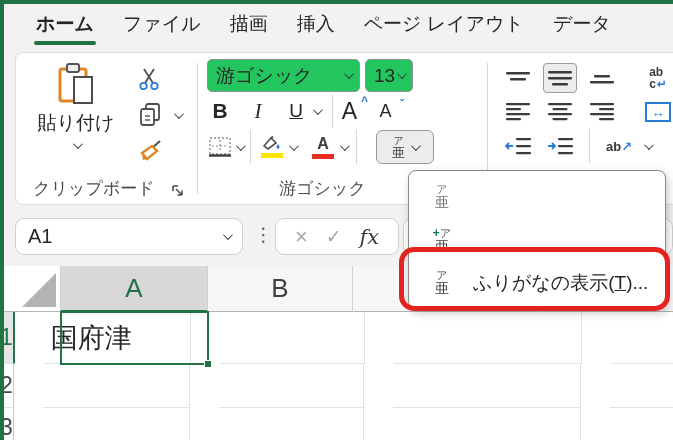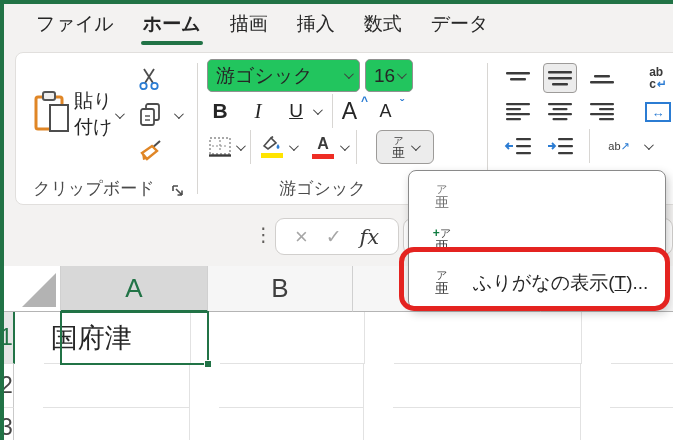--- a/index.html
+++ b/index.html
@@ -24,21 +24,21 @@
   .ribbon { position:absolute; top:52px; left:15px; width:680px; height:153px;
     background:#ffffff; border:1px solid #e1dfdd; border-radius:8px;
     display:flex; align-items:stretch; z-index:4; }
   .vdiv { width:1px; background:#d8d6d3; margin:10px 1px; }
   .grp { position:relative; display:flex; flex-direction:column; }
   .grp-label { position:absolute; bottom:4px; left:0; right:0; text-align:center; font-size:17px; color:#4a4a4a; }
 
   
   .grp-clip { width:180px; }
   .clip-body { display:flex; padding:8px 0 0 14px; gap:16px; }
-  .paste-col { display:flex; flex-direction:row; align-items:center; width:92px; }
+  .paste-col { display:flex; flex-direction:column; align-items:center; width:92px; }
   .paste-label { font-size:19px; margin-top:3px; }
   .clip-col2 { display:flex; flex-direction:column; align-items:flex-start; padding-top:6px; gap:11px; }
   .copy-row { display:flex; align-items:center; gap:12px; }
   .launcher { position:absolute; right:10px; bottom:5px; }
 
   
   .grp-font { width:287px; padding:6px 0 0 8px; }
   .font-row1 { display:flex; gap:5px; }
   .combo { background:#22c55e; border:1px solid #919191; border-radius:5px; height:33px;
     display:flex; align-items:center; padding:0 8px; font-size:19px; }
@@ -65,21 +65,21 @@
   
   .grp-align { flex:1; padding:8px 0 0 12px; }
   .al-row { display:flex; align-items:center; height:34px; gap:8px; }
   .al-btn { display:flex; align-items:center; justify-content:center; min-width:34px; height:30px; border-radius:4px; }
   .al-btn.selected { background:#ececec; border:1px solid #9d9b99; }
   .wrap-icon { display:flex; flex-direction:column; line-height:1; font-size:12px; font-weight:bold; color:#3b3b3b; }
   .wrap-icon .r2 { display:flex; gap:1px; }
   .blue { color:#2b7cd3; }
   .merge-icon { width:26px; height:20px; border:2px solid #2b7cd3; display:flex; align-items:center; justify-content:center;
     font-size:13px; color:#2b7cd3; background:#fff; box-shadow:inset 0 4px 0 -2px #fff, inset 0 -4px 0 -2px #fff; }
-  .orient-icon { font-size:11px; font-weight:normal; color:#3b3b3b; }
+  .orient-icon { font-size:13px; font-weight:bold; color:#3b3b3b; }
   .short-div { width:1px; height:34px; background:#d8d6d3; margin:0 4px; }
 
   .chev { width:7px; height:7px; border-right:1.6px solid #3f3f3f; border-bottom:1.6px solid #3f3f3f;
     transform:rotate(45deg) translateY(-2px); flex:none; }
 
   
   .formula-row { position:absolute; top:213px; left:0; width:673px; height:48px; z-index:3; }
   .name-box { position:absolute; left:15px; top:5px; width:228px; height:37px; background:#fff;
     border:1px solid #d1cfcd; border-radius:9px; display:flex; align-items:center; padding:0 12px; font-size:20px; }
   .name-box .spacer { flex:1; }
@@ -130,25 +130,25 @@
   
   svg { display:block; }
 </style>
 </head>
 <body>
 
 <div class="win-border-top"></div>
 <div class="win-border-left"></div>
 
 <nav class="tabbar">
+  <div class="tab active">ホーム</div>
   <div class="tab">ファイル</div>
-  <div class="tab active">ホーム</div>
   <div class="tab">描画</div>
   <div class="tab">挿入</div>
-  <div class="tab">数式</div>
+  <div class="tab">ページ レイアウト</div>
   <div class="tab">データ</div>
 
 </nav>
 
 <section class="ribbon">
 
   <div class="grp grp-clip">
     <div class="clip-body">
       <div class="paste-col">
         <span>
@@ -202,21 +202,21 @@
   <div class="vdiv"></div>
 
   <div class="grp grp-font">
     <div class="font-row1">
       <div class="combo font-name-combo">
         <span>游ゴシック</span>
         <span class="spacer"></span>
         <span class="chev"></span>
       </div>
       <div class="combo font-size-combo">
-        <span>16</span>
+        <span>13</span>
         <span class="spacer"></span>
         <span class="chev"></span>
       </div>
     </div>
     <div class="font-row2">
       <div class="fbtn">
           <span class="bold-glyph">B</span>
         </div>
       <div class="fbtn" style="margin-left:8px">
           <span class="italic-glyph">I</span>
@@ -361,20 +361,25 @@
       <div class="short-div"></div>
       <div class="al-btn">
         <span class="orient-icon"><span>ab</span><span class="blue">↗</span></span>
       </div>
       <span class="chev"></span>
     </div>
   </div>
 </section>
 
 <section class="formula-row">
+  <div class="name-box">
+    <span>A1</span>
+    <span class="spacer"></span>
+    <span class="chev"></span>
+  </div>
   <span class="dots">⋮</span>
   <div class="fx-box">
     <span class="fx-cancel">×</span>
     <span class="fx-enter">✓</span>
     <span class="fx-label">fx</span>
   </div>
   <div class="formula-input"></div>
 </section>
 
 <section class="grid">

